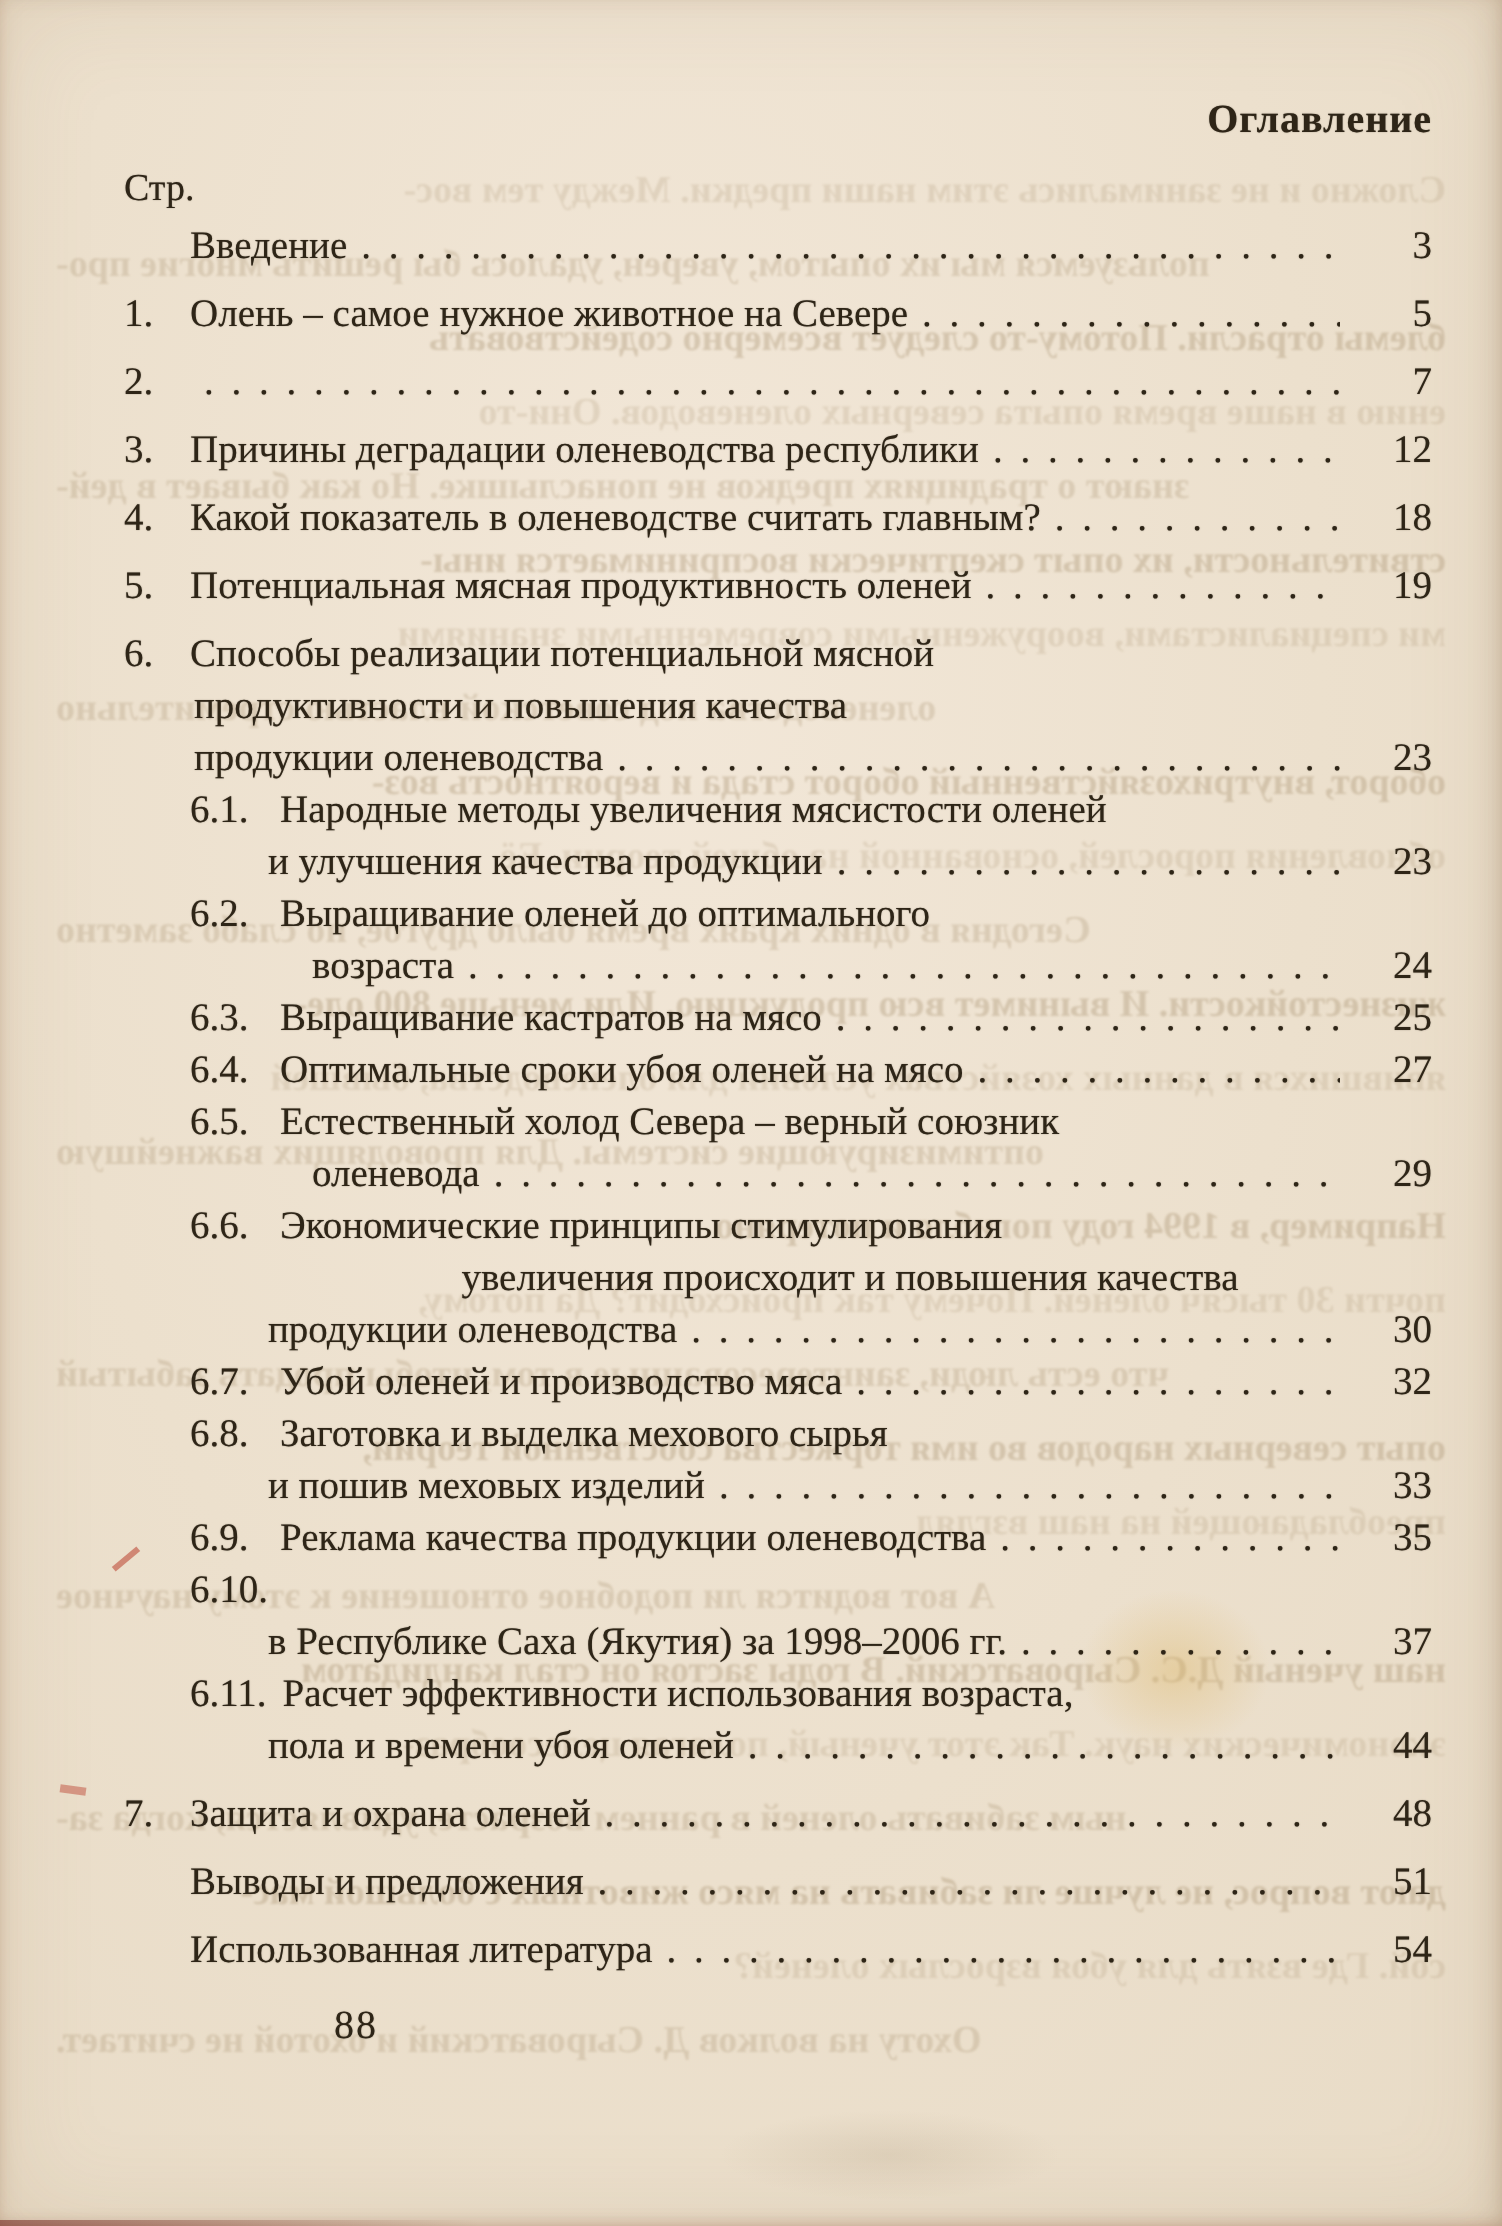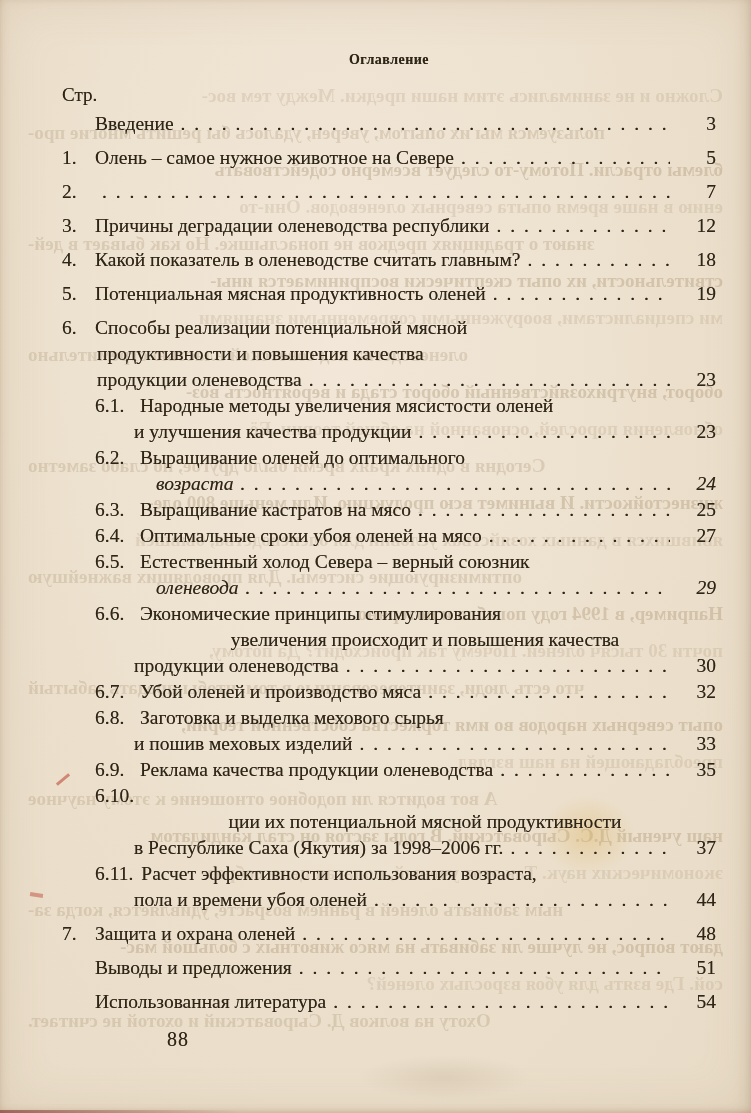--- a/index.html
+++ b/index.html
@@ -44,39 +44,39 @@
   .mark.red2 { left:30px; top:893px; width:13px; height:4px; background:rgba(186,62,44,.45); transform:rotate(8deg); }
   .mark.edge-bottom { left:0; bottom:0; width:240px; height:3px;
                   background:linear-gradient(to right, rgba(110,32,26,.55), rgba(110,32,26,0)); }
   
   .content {
     position:absolute; left:62px; right:35px; top:0; z-index:1;
     text-shadow:0 0 .6px rgba(46,37,23,.55);
   }
   .title {
     margin:46px 0 0 0;
-    text-align:center;
-    font-size:14px; font-weight:bold; letter-spacing:.5px;
+    text-align:right;
+    font-size:20px; font-weight:bold; letter-spacing:.5px;
     line-height:28px;
   }
   .col-label {
     margin-top:8px;
     text-align:left;
     font-size:19px; line-height:25px;
   }
   .toc { margin-top:4px; }
   .row { display:flex; align-items:baseline; line-height:26px; font-size:19.5px; }
   .row.gap   { margin-top:8px; }
   .row.top   .num { flex:none; width:33px; }
   .row.plain { padding-left:33px; }
   .row.sub   { padding-left:33px; }
   .row.sub   .num { flex:none; min-width:37px; padding-right:8px; }
   .row.cont1 { padding-left:35px; }
   .row.cont2 { padding-left:72px;justify-content:center; }
-  .row.cont3 { padding-left:94px;font-style:italic; }
+  .row.cont3 { padding-left:94px; }
   .txt { white-space:nowrap; }
   .leader { flex:1 1 auto; overflow:hidden; white-space:nowrap; margin:0 2px 0 7px; }
   .leader::after {
     content:". . . . . . . . . . . . . . . . . . . . . . . . . . . . . . . . . . . . . . . . . . . . . . . . . . . . . . . . . . . .";
     letter-spacing:2px;
   }
   .pg { flex:none; min-width:44px; text-align:right; }
   .folio {
     margin-top:13px;
     text-align:left;
@@ -243,23 +243,20 @@
         <div class="row sub">
           <span class="num">6.9.</span>
           <span class="txt">Реклама качества продукции оленеводства</span>
           <span class="leader"></span>
           <span class="pg">35</span>
         </div>
         <div class="row sub">
           <span class="num">6.10.</span>
         </div>
         <div class="row cont2">
-          <span class="txt">ции их потенциальной мясной продуктивности</span>
-        </div>
-        <div class="row cont2">
           <span class="txt">в Республике Саха (Якутия) за 1998–2006 гг.</span>
           <span class="leader"></span>
           <span class="pg">37</span>
         </div>
         <div class="row sub">
           <span class="num">6.11.</span>
           <span class="txt">Расчет эффективности использования возраста,</span>
         </div>
         <div class="row cont2">
           <span class="txt">пола и времени убоя оленей</span>

